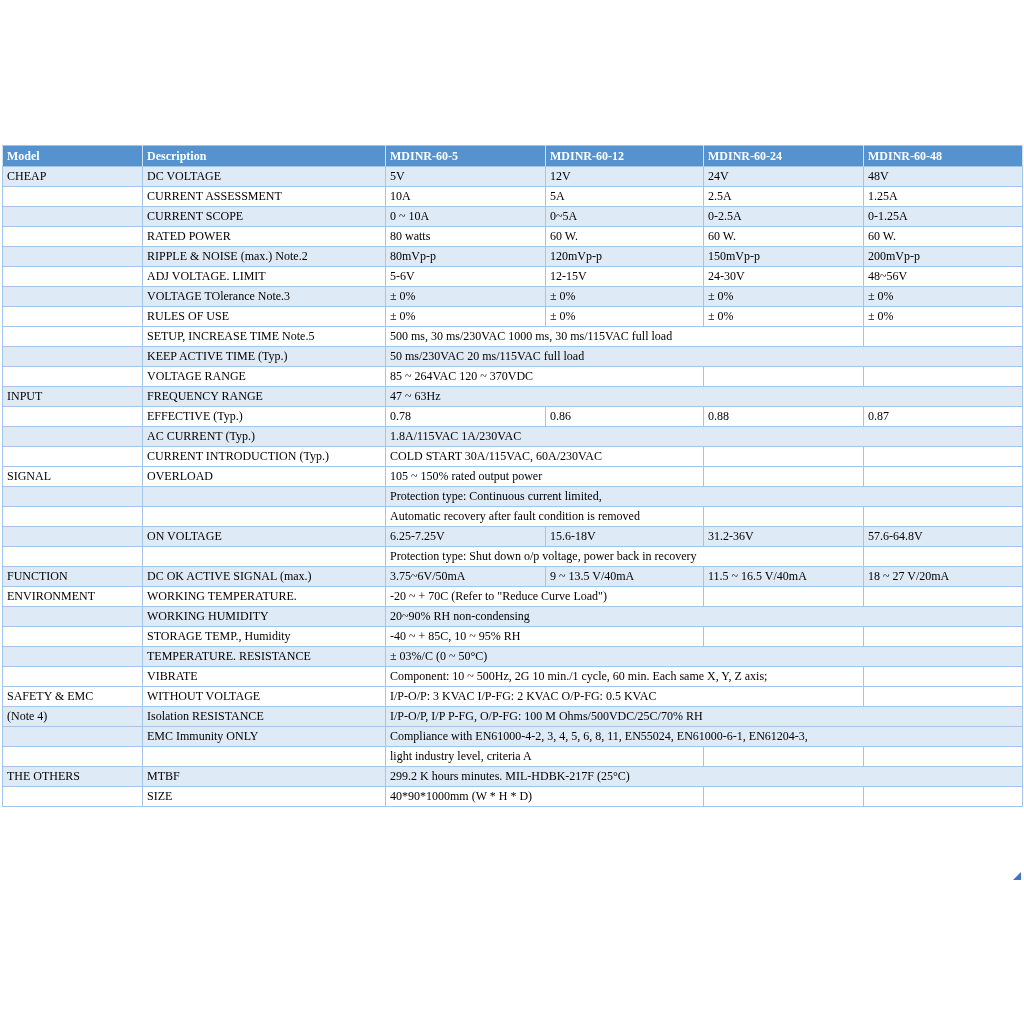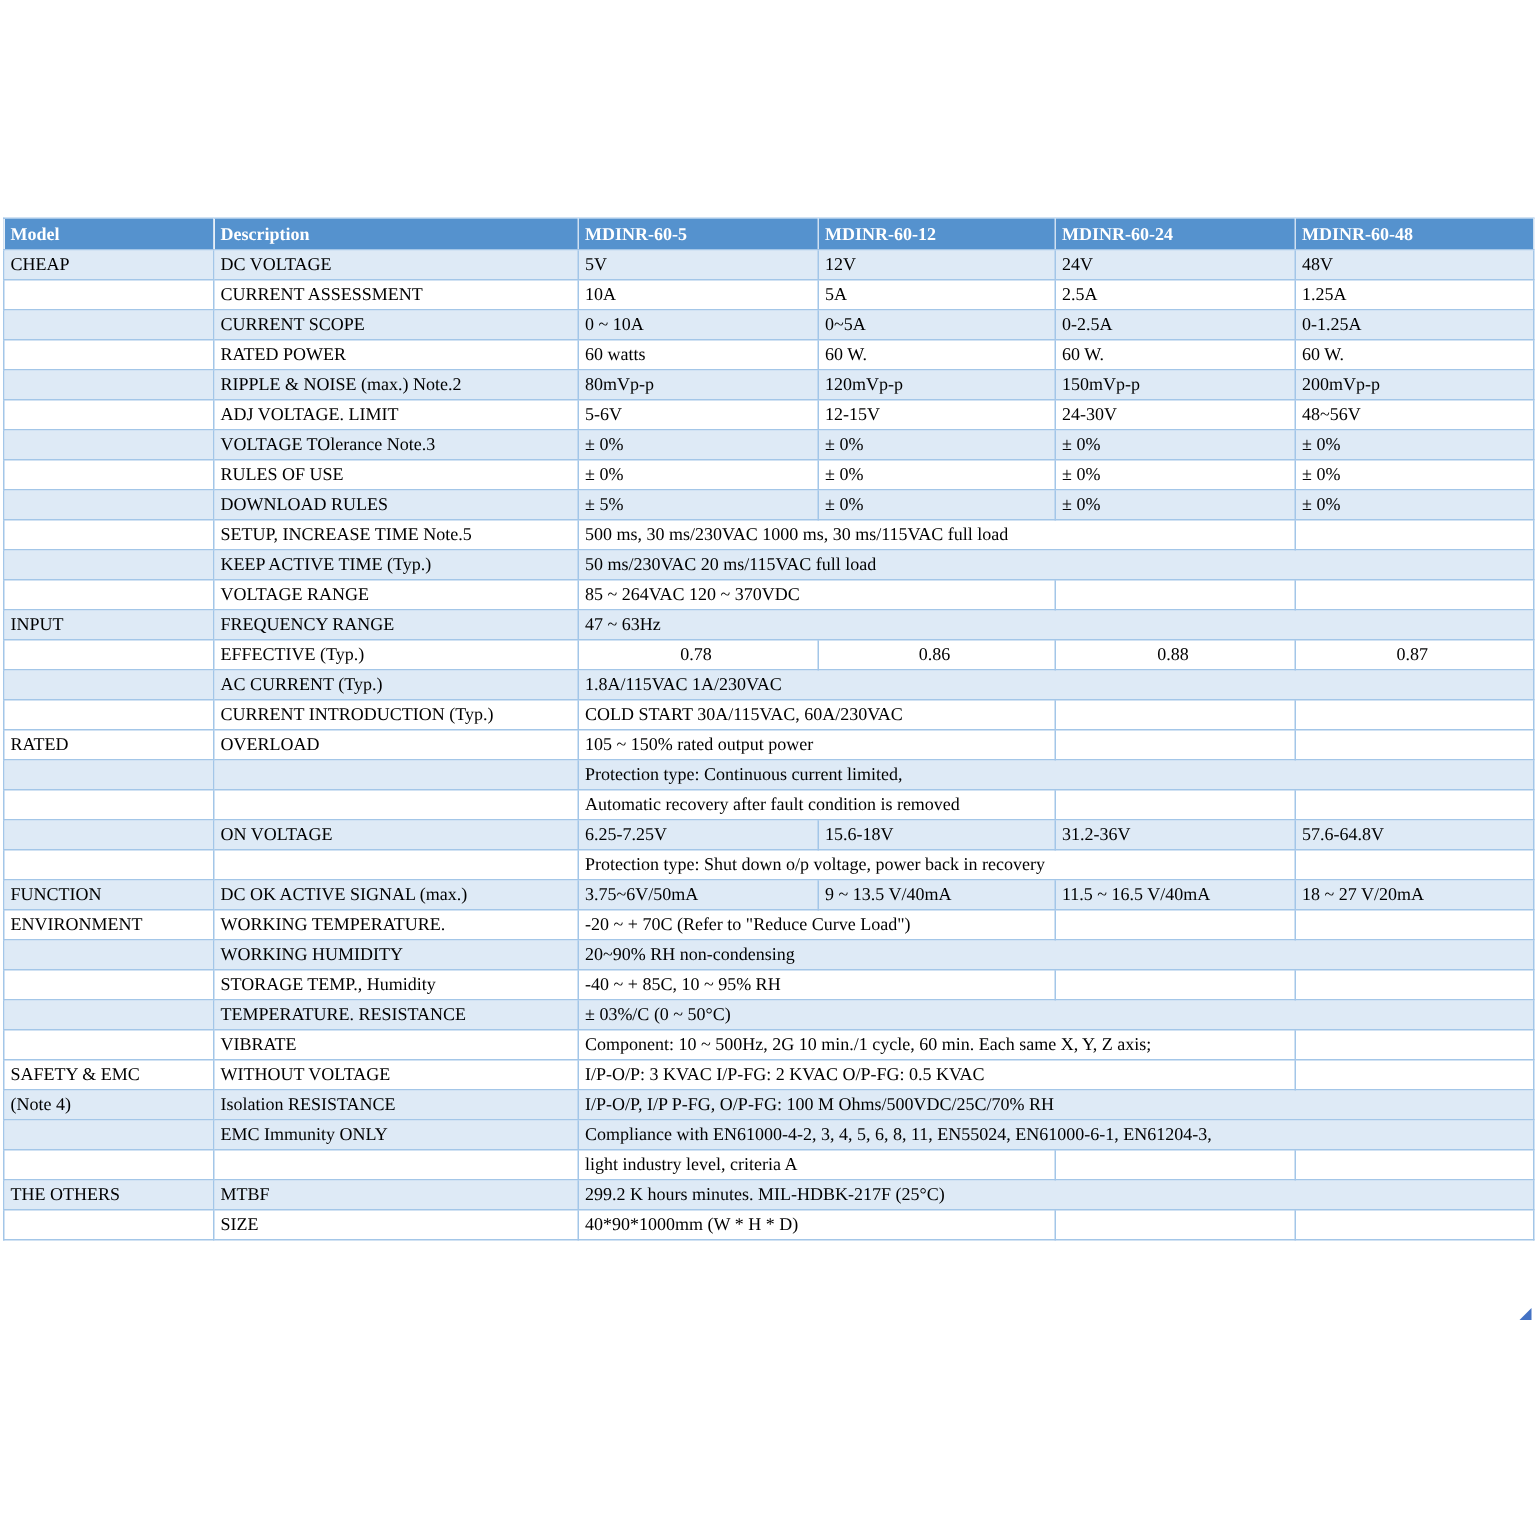--- a/index.html
+++ b/index.html
@@ -50,21 +50,21 @@
   .spec-table td{
     height:19px;
     padding:0 4px;
     border:1px solid var(--border);
     background:var(--row-white);
     white-space:nowrap;
     overflow:hidden;
     vertical-align:middle;
   }
   .spec-table tr.shade td{background:var(--stripe);}
-  .spec-table td.right{text-align:center;padding-right:7px;}
+  .spec-table td.right{text-align:left;padding-right:7px;}
   .handle{
     position:absolute;
     left:1013px; top:872px;
     width:0;height:0;
     border-left:8px solid transparent;
     border-bottom:8px solid var(--handle);
   }
 </style>
 </head>
 <body>
@@ -109,21 +109,21 @@
         <td></td>
         <td>CURRENT SCOPE</td>
         <td>0 ~ 10A</td>
         <td>0~5A</td>
         <td>0-2.5A</td>
         <td>0-1.25A</td>
       </tr>
       <tr>
         <td></td>
         <td>RATED POWER</td>
-        <td>60 watts</td>
+        <td>80 watts</td>
         <td>60 W.</td>
         <td>60 W.</td>
         <td>60 W.</td>
       </tr>
       <tr class="shade">
         <td></td>
         <td>RIPPLE &amp; NOISE (max.) Note.2</td>
         <td>80mVp-p</td>
         <td>120mVp-p</td>
         <td>150mVp-p</td>
@@ -146,28 +146,20 @@
         <td>± 0%</td>
       </tr>
       <tr>
         <td></td>
         <td>RULES OF USE</td>
         <td>± 0%</td>
         <td>± 0%</td>
         <td>± 0%</td>
         <td>± 0%</td>
       </tr>
-      <tr class="shade">
-        <td></td>
-        <td>DOWNLOAD RULES</td>
-        <td>± 5%</td>
-        <td>± 0%</td>
-        <td>± 0%</td>
-        <td>± 0%</td>
-      </tr>
       <tr>
         <td></td>
         <td>SETUP, INCREASE TIME Note.5</td>
         <td colspan="3">500 ms, 30 ms/230VAC 1000 ms, 30 ms/115VAC full load</td>
         <td></td>
       </tr>
       <tr class="shade">
         <td></td>
         <td>KEEP ACTIVE TIME (Typ.)</td>
         <td colspan="4">50 ms/230VAC 20 ms/115VAC full load</td>
@@ -198,21 +190,21 @@
         <td colspan="4">1.8A/115VAC 1A/230VAC</td>
       </tr>
       <tr>
         <td></td>
         <td>CURRENT INTRODUCTION (Typ.)</td>
         <td colspan="2">COLD START 30A/115VAC, 60A/230VAC</td>
         <td></td>
         <td></td>
       </tr>
       <tr>
-        <td>RATED</td>
+        <td>SIGNAL</td>
         <td>OVERLOAD</td>
         <td colspan="2">105 ~ 150% rated output power</td>
         <td></td>
         <td></td>
       </tr>
       <tr class="shade">
         <td></td>
         <td></td>
         <td colspan="4">Protection type: Continuous current limited,</td>
       </tr>

